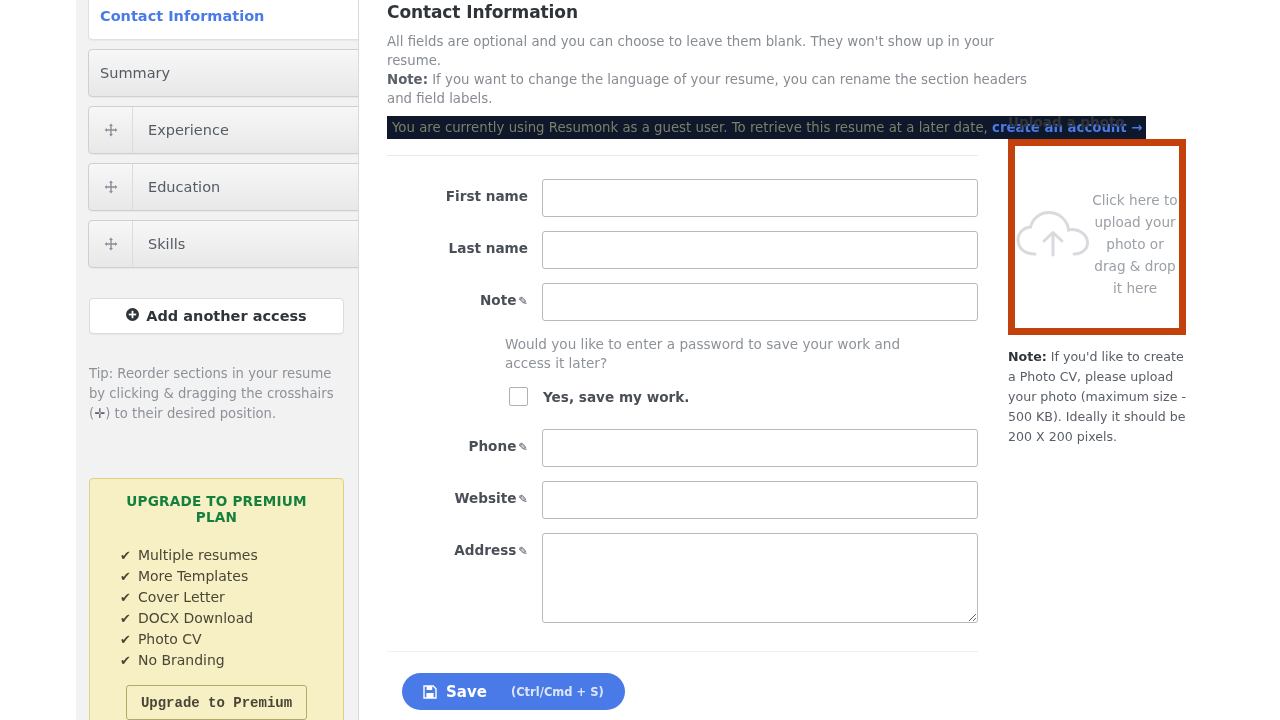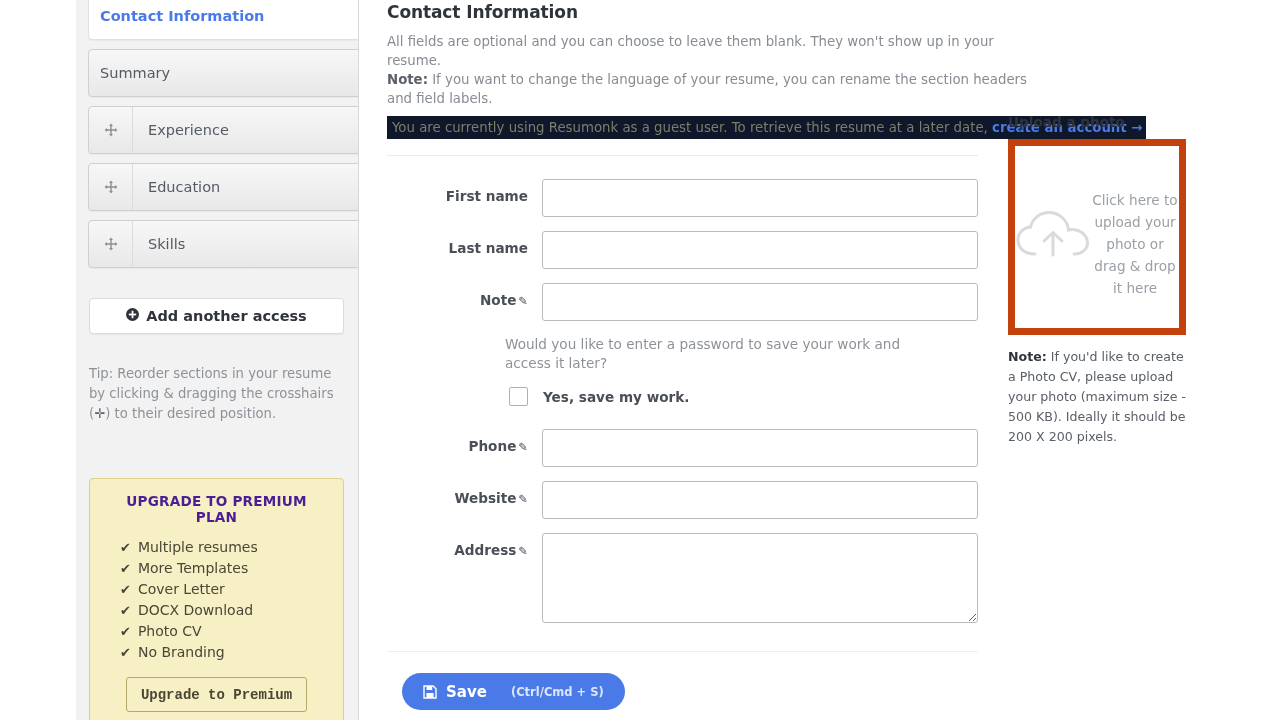--- a/index.html
+++ b/index.html
@@ -86,22 +86,22 @@
     background: #f7f0c5;
     border: 1px solid #ddd08a;
     border-radius: 4px;
     padding: 14px 16px 18px 16px;
   }
   .premium-title {
     text-align: center;
     font-size: 13.6px;
     font-weight: bold;
     letter-spacing: 0.2px;
-    color: #4c1d95;
-    margin-bottom: 12px;
+    color: #15803d;
+    margin-bottom: 20px;
   }
   .premium-list { list-style: none; margin: 0; padding: 0 0 0 14px; }
   .premium-list li {
     font-size: 14px;
     line-height: 20px;
     color: #4a4636;
   }
   .premium-list li .tick { margin-right: 7px; font-size: 13px; }
   .upgrade-btn {
     display: block;

